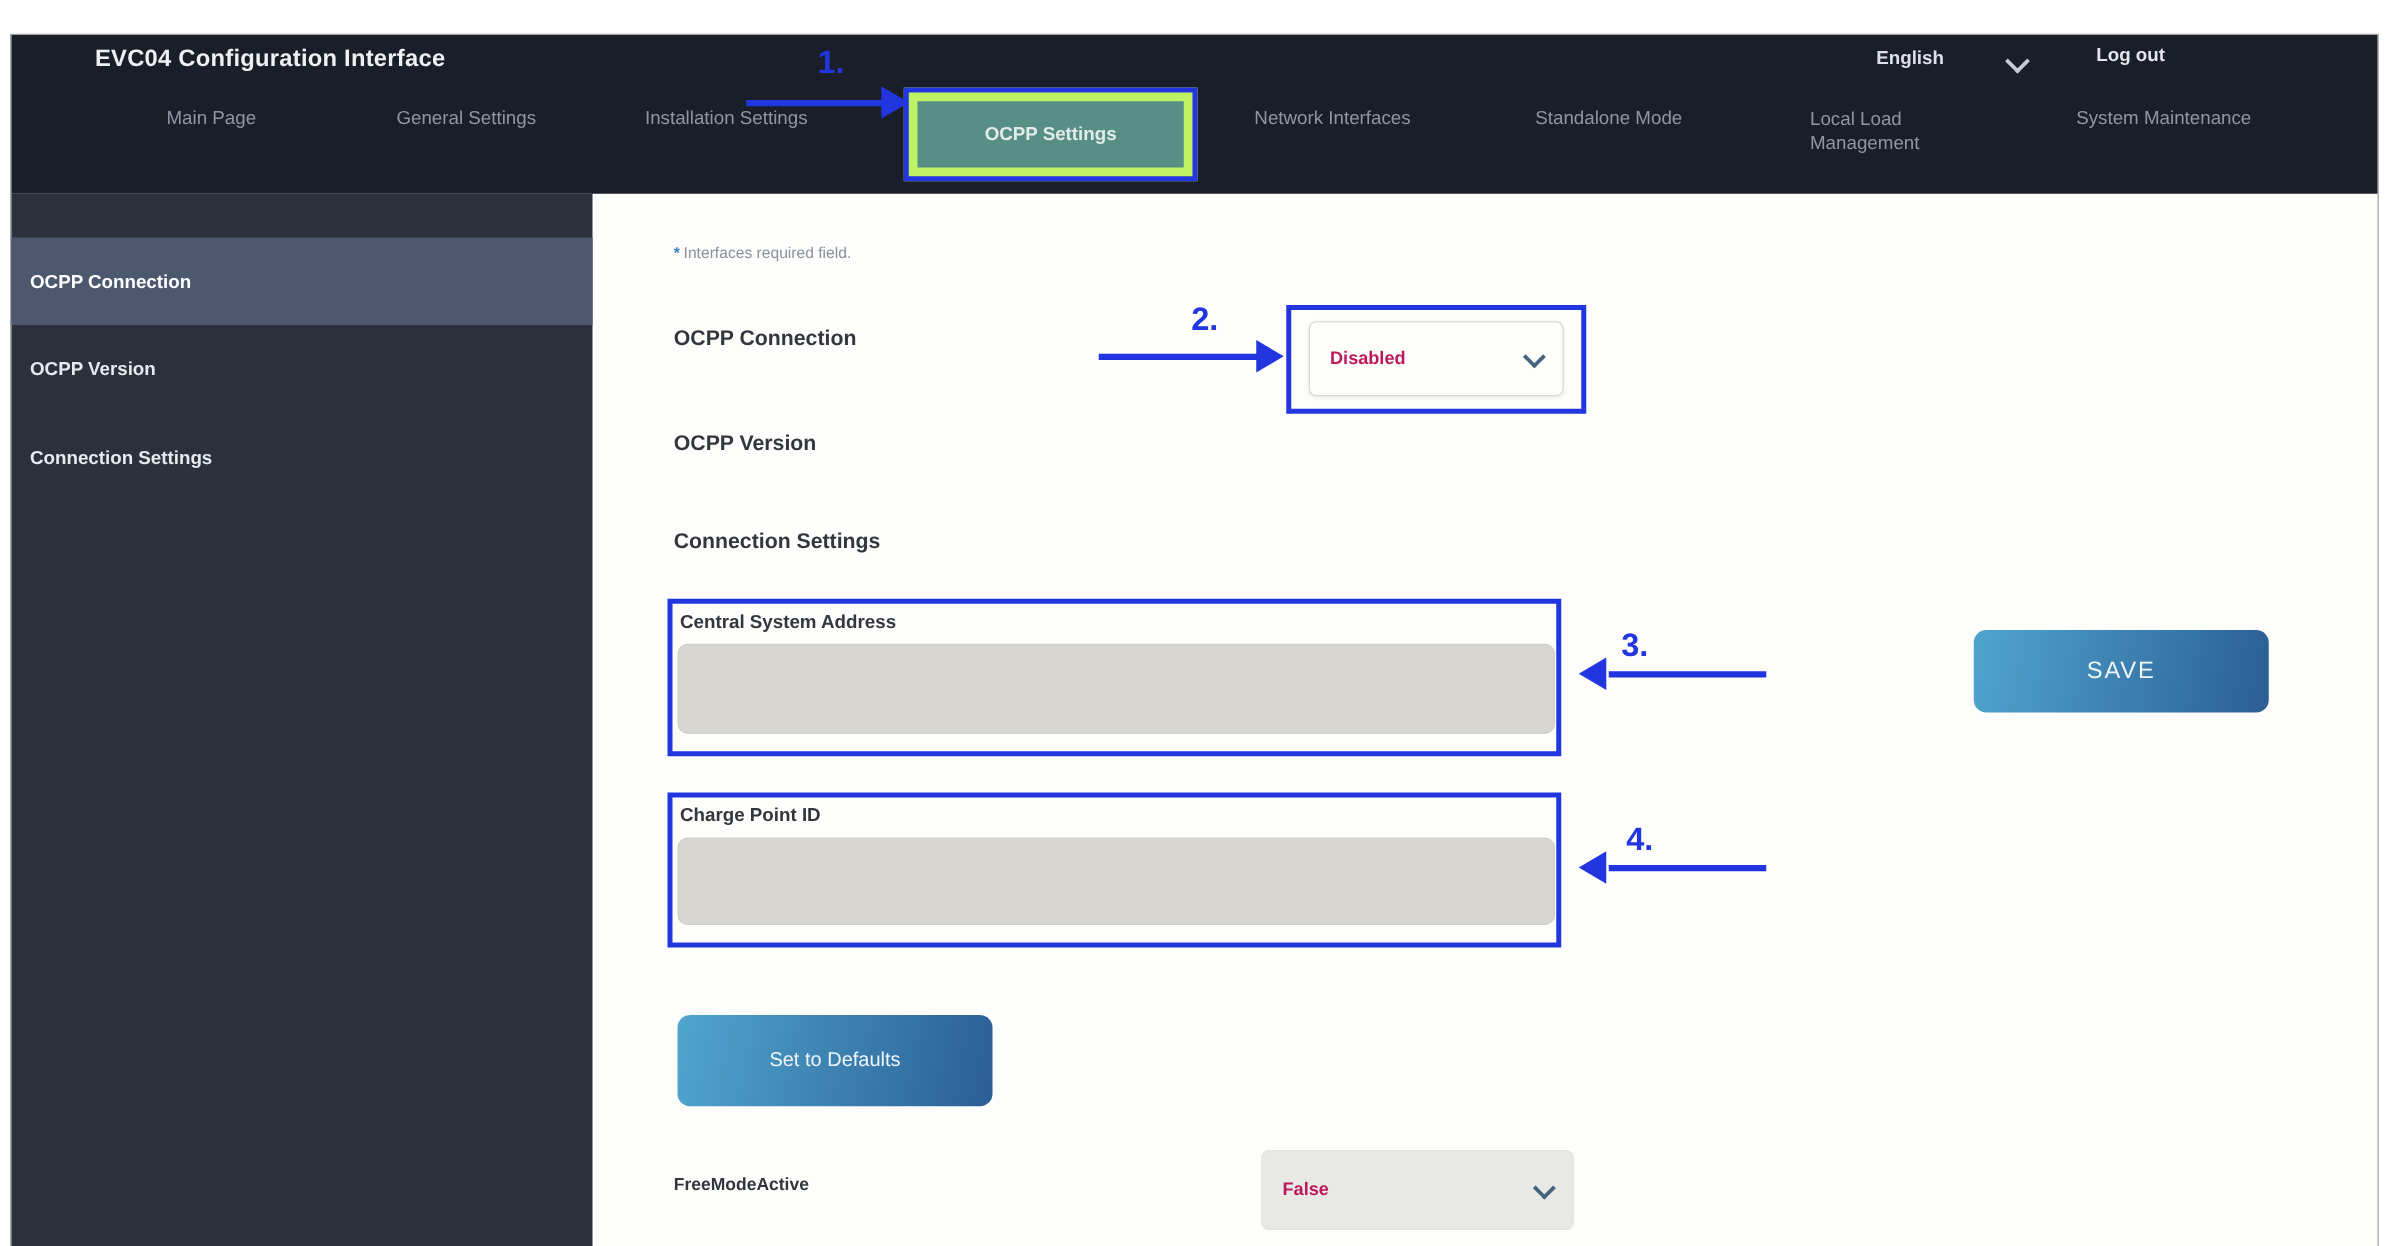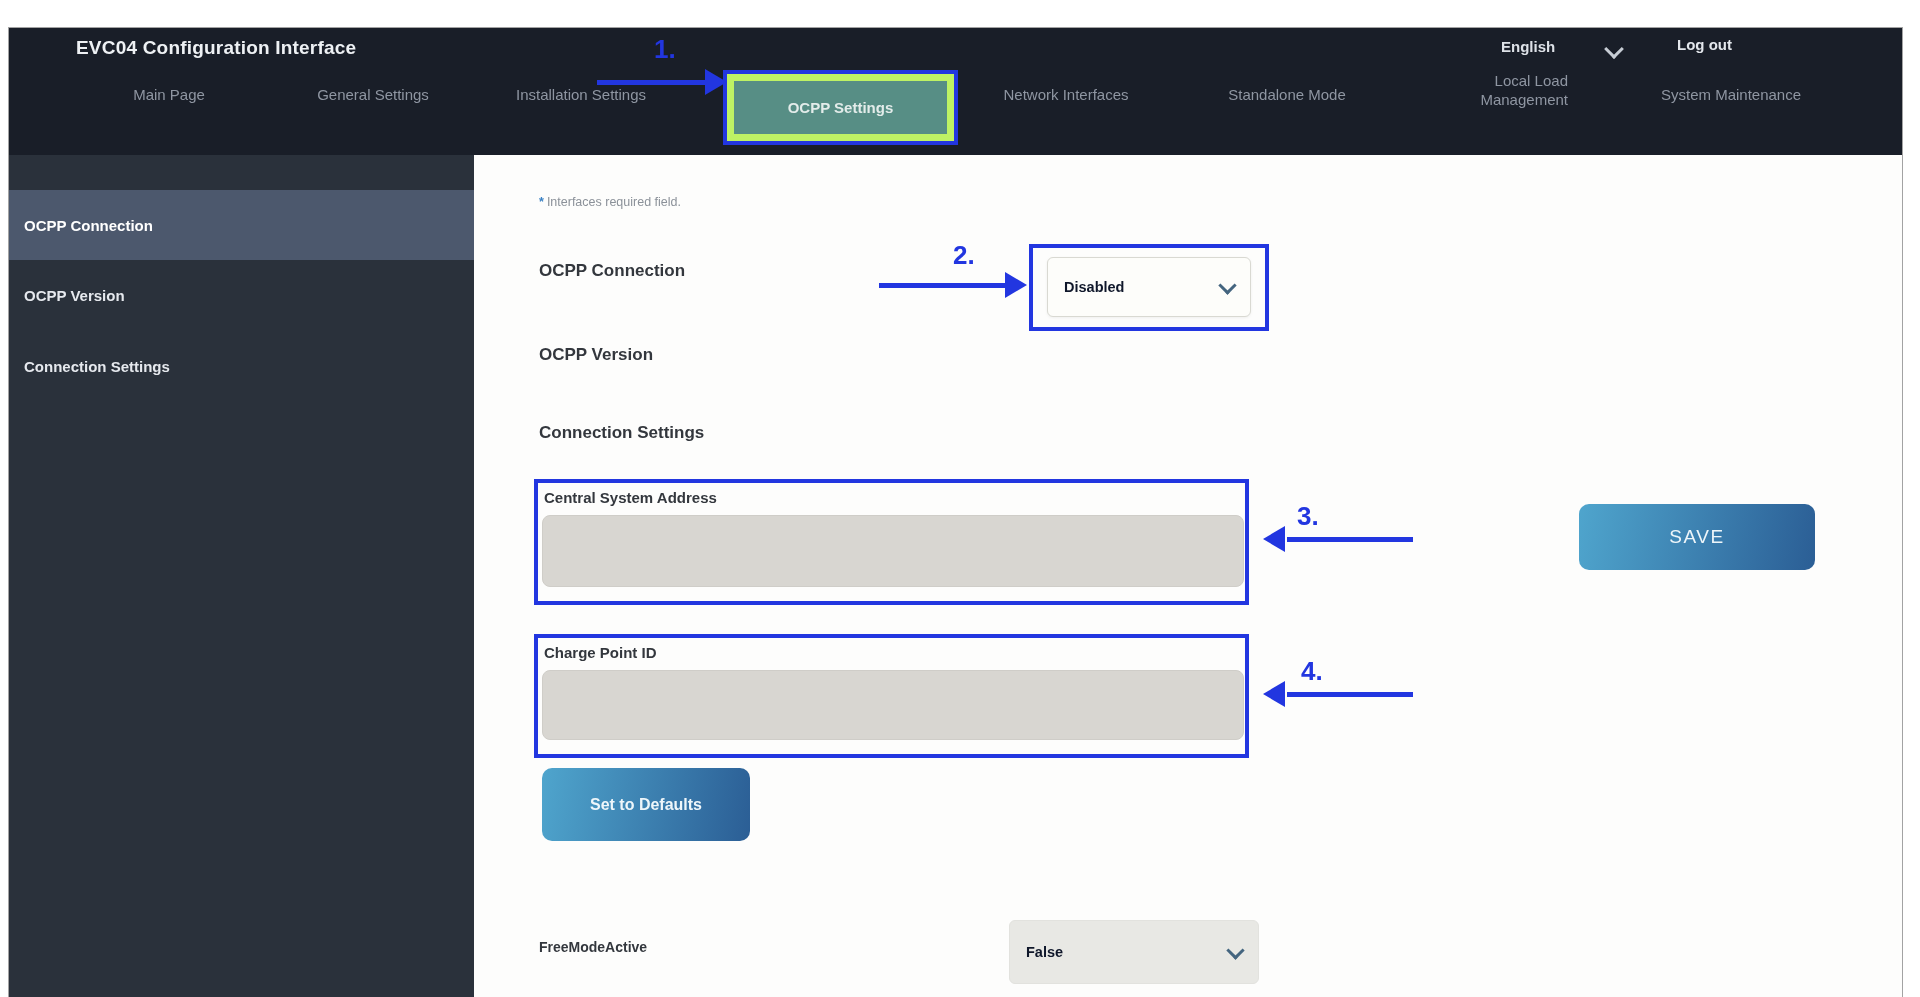--- a/index.html
+++ b/index.html
@@ -9,21 +9,21 @@
 
   
   .header{position:absolute;left:0;top:0;width:1895px;height:127px;background:#191e28;}
   .app-title{position:absolute;left:67px;top:9px;font-size:19px;font-weight:700;color:#eef1f4;letter-spacing:.2px;}
   .lang{position:absolute;left:1492px;top:10px;font-size:15px;font-weight:600;color:#dde1e7;cursor:pointer;}
   .lang-chev{position:absolute;left:1598px;top:14px;width:11px;height:11px;border-right:3px solid #c7cdd5;
              border-bottom:3px solid #c7cdd5;transform:rotate(45deg);}
   .logout{position:absolute;left:1668px;top:8px;font-size:15px;font-weight:600;color:#e3e7ec;cursor:pointer;}
   .nav-item{position:absolute;top:58px;transform:translateX(-50%);font-size:15px;color:#8f96a2;
             white-space:nowrap;cursor:pointer;}
-  .nav-item.wrap{white-space:normal;width:120px;text-align:right;line-height:19px;top:43px;}
+  .nav-item.wrap{white-space:normal;width:120px;text-align:left;line-height:19px;top:58px;}
 
   
   .tab-anno{position:absolute;left:714px;top:42px;width:235px;height:75px;border:4px solid #2236e0;
             box-sizing:border-box;background:#bef264;display:flex;align-items:center;justify-content:center;}
   .tab-active{width:213px;height:53px;background:#578e85;color:#e3ecea;font-size:15px;font-weight:600;
               display:flex;align-items:center;justify-content:center;cursor:pointer;}
 
   
   .sidebar{position:absolute;left:0;top:127px;width:465px;height:853px;background:#2a313b;}
   .side-item{position:absolute;left:0;width:465px;display:flex;align-items:center;padding-left:15px;
@@ -31,34 +31,34 @@
   .side-item.sel{background:#4c586d;color:#ffffff;}
 
   
   .note{position:absolute;left:530px;top:167px;font-size:12.5px;color:#8b9199;}
   .note .star{color:#3b82c4;font-weight:700;margin-right:3px;}
   .flabel{position:absolute;font-size:17px;font-weight:700;color:#33373d;}
   .slabel{position:absolute;font-size:15px;font-weight:700;color:#33373d;}
 
   .select{position:absolute;display:flex;align-items:center;justify-content:space-between;
           padding:0 16px;box-sizing:border-box;border-radius:6px;cursor:pointer;
-          font-size:14.5px;font-weight:600;color:#0f172a;}
+          font-size:14.5px;font-weight:600;color:#be185d;}
   .select.enabled{background:#fdfdfa;border:1px solid #d9d9d2;box-shadow:0 1px 3px rgba(0,0,0,.06);}
   .select.disabled{background:#e8e8e4;border:1px solid #e2e2de;}
   .sel-chev{width:10px;height:10px;border-right:3px solid #44657f;border-bottom:3px solid #44657f;
             transform:rotate(45deg);margin-top:-4px;}
 
   .text-input{position:absolute;background:#d8d6d1;border:1px solid #cfcdc8;border-radius:8px;
               box-sizing:border-box;font-size:15px;color:#333;padding:0 12px;}
 
   .btn{position:absolute;border:none;border-radius:10px;color:#eef6fa;cursor:pointer;
        background:linear-gradient(100deg,#4fa5cd 0%,#2b5e95 100%);
        display:flex;align-items:center;justify-content:center;font-family:"Liberation Sans",sans-serif;}
   .btn.save{left:1570px;top:476px;width:236px;height:66px;font-size:19px;letter-spacing:1.5px;}
-  .btn.defaults{left:533px;top:740px;width:208px;height:73px;font-size:16px;font-weight:bold;}
+  .btn.defaults{left:533px;top:784px;width:252px;height:73px;font-size:16px;}
 
   
   .anno-box{position:absolute;border:4px solid #2236e0;box-sizing:border-box;}
   .anno-num{position:absolute;font-size:26px;font-weight:700;color:#2236e0;}
   .shaft{position:absolute;height:5px;background:#2236e0;}
   .head-right{position:absolute;width:0;height:0;border-top:13px solid transparent;
               border-bottom:13px solid transparent;border-left:22px solid #2236e0;}
   .head-left{position:absolute;width:0;height:0;border-top:13px solid transparent;
              border-bottom:13px solid transparent;border-right:22px solid #2236e0;}
 

